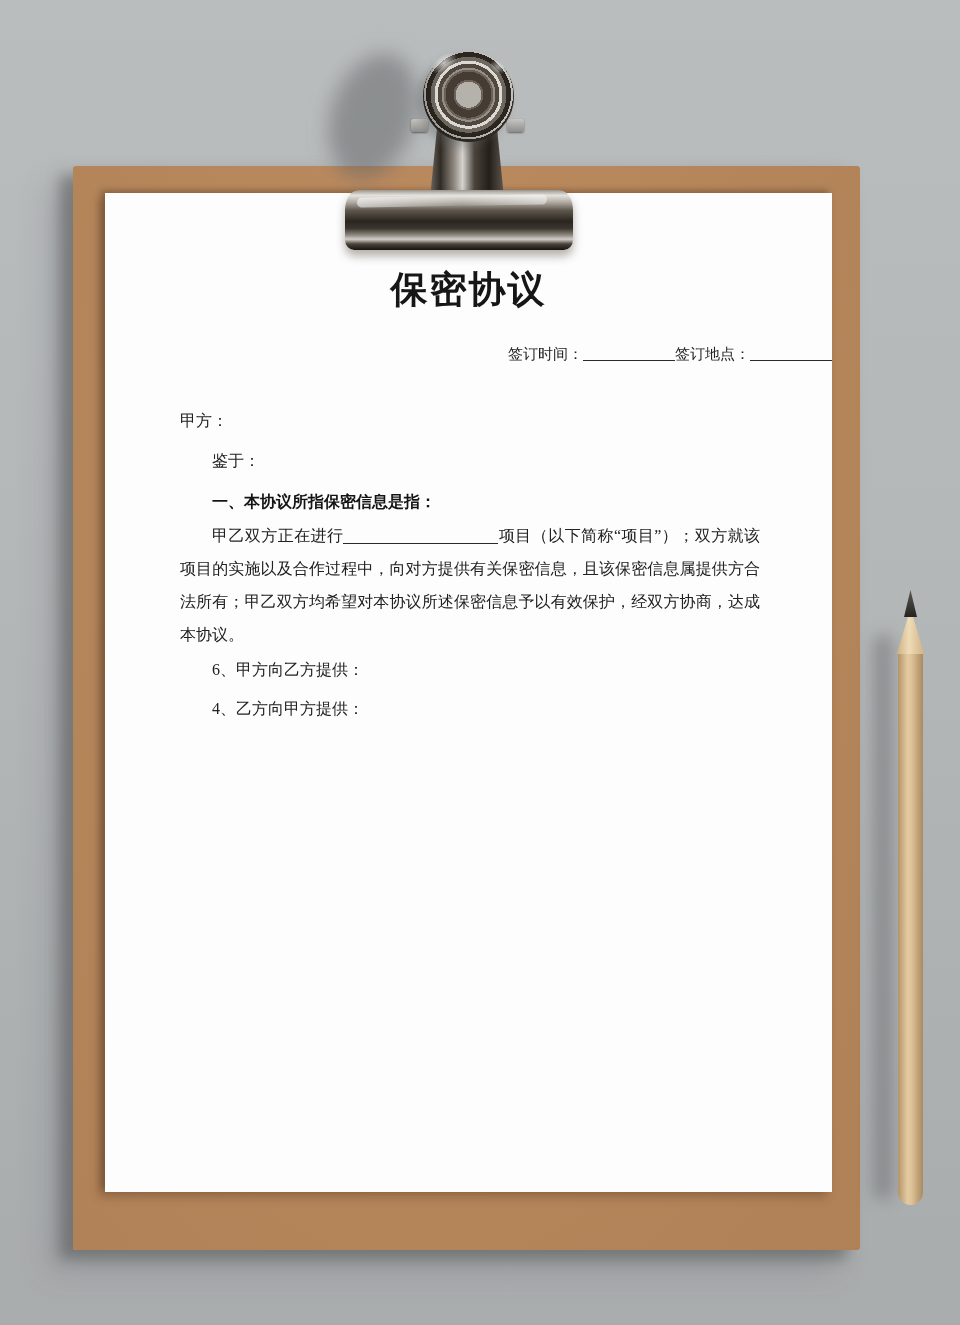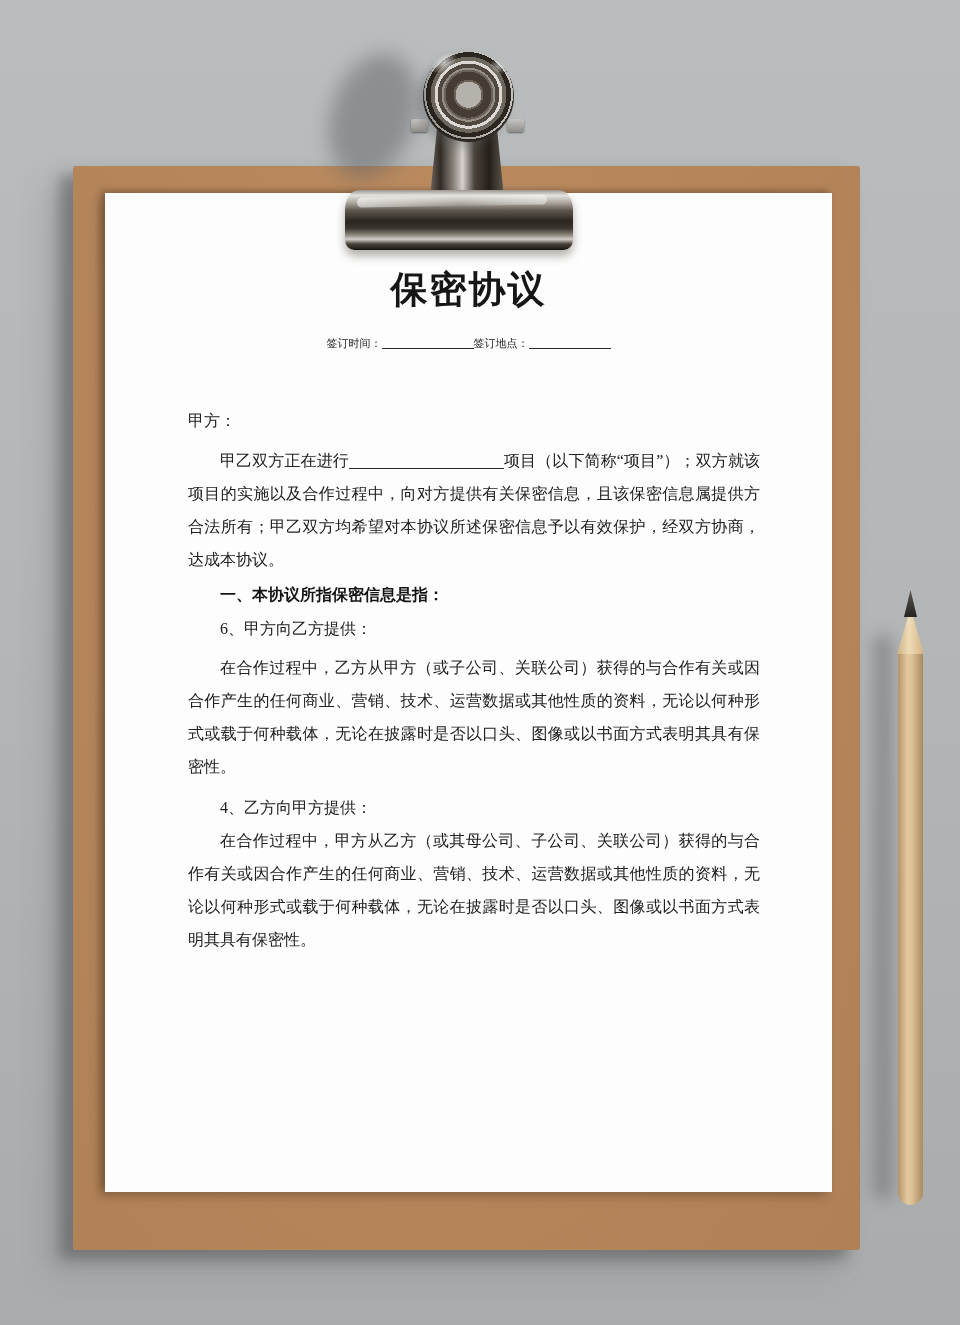--- a/index.html
+++ b/index.html
@@ -24,31 +24,31 @@
     position:absolute; left:105px; top:193px; width:727px; height:999px;
     background:#fdfdfd;
     box-shadow:-4px -3px 6px rgba(92,66,43,0.45), -6px 5px 9px rgba(92,66,43,0.38);
     color:#1f1f1f;
   }
   .doc-title {
     position:absolute; top:72px; left:0; width:100%;
     text-align:center; font-size:37px; font-weight:bold; letter-spacing:2px; color:#161616;
   }
   .sign-row {
-    position:absolute; top:140px; left:0; width:100%;
-    text-align:center; font-size:11px; color:#222; white-space:nowrap;
+    position:absolute; top:152px; left:0; width:100%;
+    text-align:right; font-size:15px; color:#222; white-space:nowrap;
   }
   .blank { display:inline-block; border-bottom:1px solid #2a2a2a; height:16px; vertical-align:-2px; }
   .blank-time { width:92px; }
   .blank-place { width:82px; }
   .blank-project { width:155px; vertical-align:-3px; }
 
   .doc-body {
     position:absolute; top:211px; left:75px; right:72px;
-    font-size:16px; line-height:33px; text-align:justify; color:#212121;margin-left:8px;
+    font-size:16px; line-height:33px; text-align:justify; color:#212121;
   }
   .doc-body p { margin:0 0 4px 0; }
   .indent { text-indent:2em; }
   .bold { font-weight:bold; color:#141414; }
   .mb0{margin-bottom:0 !important;} .mb1{margin-bottom:1px !important;}
   .mb2{margin-bottom:2px !important;} .mb6{margin-bottom:6px !important;}
   .mb7{margin-bottom:7px !important;} .mb8{margin-bottom:8px !important;}
   .mb42{margin-bottom:42px !important;}
 
   
@@ -129,28 +129,27 @@
 
   <div class="clipboard"></div>
 
   <div class="paper">
     <div class="doc-title">保密协议</div>
 
     <div class="sign-row"><span>签订时间：</span><span class="blank blank-time"></span><span>签订地点：</span><span class="blank blank-place"></span></div>
 
     <div class="doc-body">
       <p class="mb7">甲方：</p>
+      <p class="indent mb8">鉴于：</p>
+
+      <p class="indent bold mb1">一、本协议所指保密信息是指：</p>
 
       <p class="indent mb2"><span>甲乙双方正在进行</span><span class="blank blank-project"></span><span>项目（以下简称“项目”）；双方就该项目的实施以及合作过程中，向对方提供有关保密信息，且该保密信息属提供方合法所有；甲乙双方均希望对本协议所述保密信息予以有效保护，经双方协商，达成本协议。</span></p>
-
-      <p class="indent bold mb1">一、本协议所指保密信息是指：</p>
       <p class="indent mb6">6、甲方向乙方提供：</p>
-      <p class="indent mb8">在合作过程中，乙方从甲方（或子公司、关联公司）获得的与合作有关或因合作产生的任何商业、营销、技术、运营数据或其他性质的资料，无论以何种形式或载于何种载体，无论在披露时是否以口头、图像或以书面方式表明其具有保密性。</p>
       <p class="indent mb0">4、乙方向甲方提供：</p>
-      <p class="indent mb2">在合作过程中，甲方从乙方（或其母公司、子公司、关联公司）获得的与合作有关或因合作产生的任何商业、营销、技术、运营数据或其他性质的资料，无论以何种形式或载于何种载体，无论在披露时是否以口头、图像或以书面方式表明其具有保密性。</p>
 
     </div>
   </div>
 
   <div>
     <div class="clip-shadow"></div>
     <div class="clip-neck"></div>
     <div class="clip-tab clip-tab-left"></div>
     <div class="clip-tab clip-tab-right"></div>
     <div class="clip-ring"></div>

